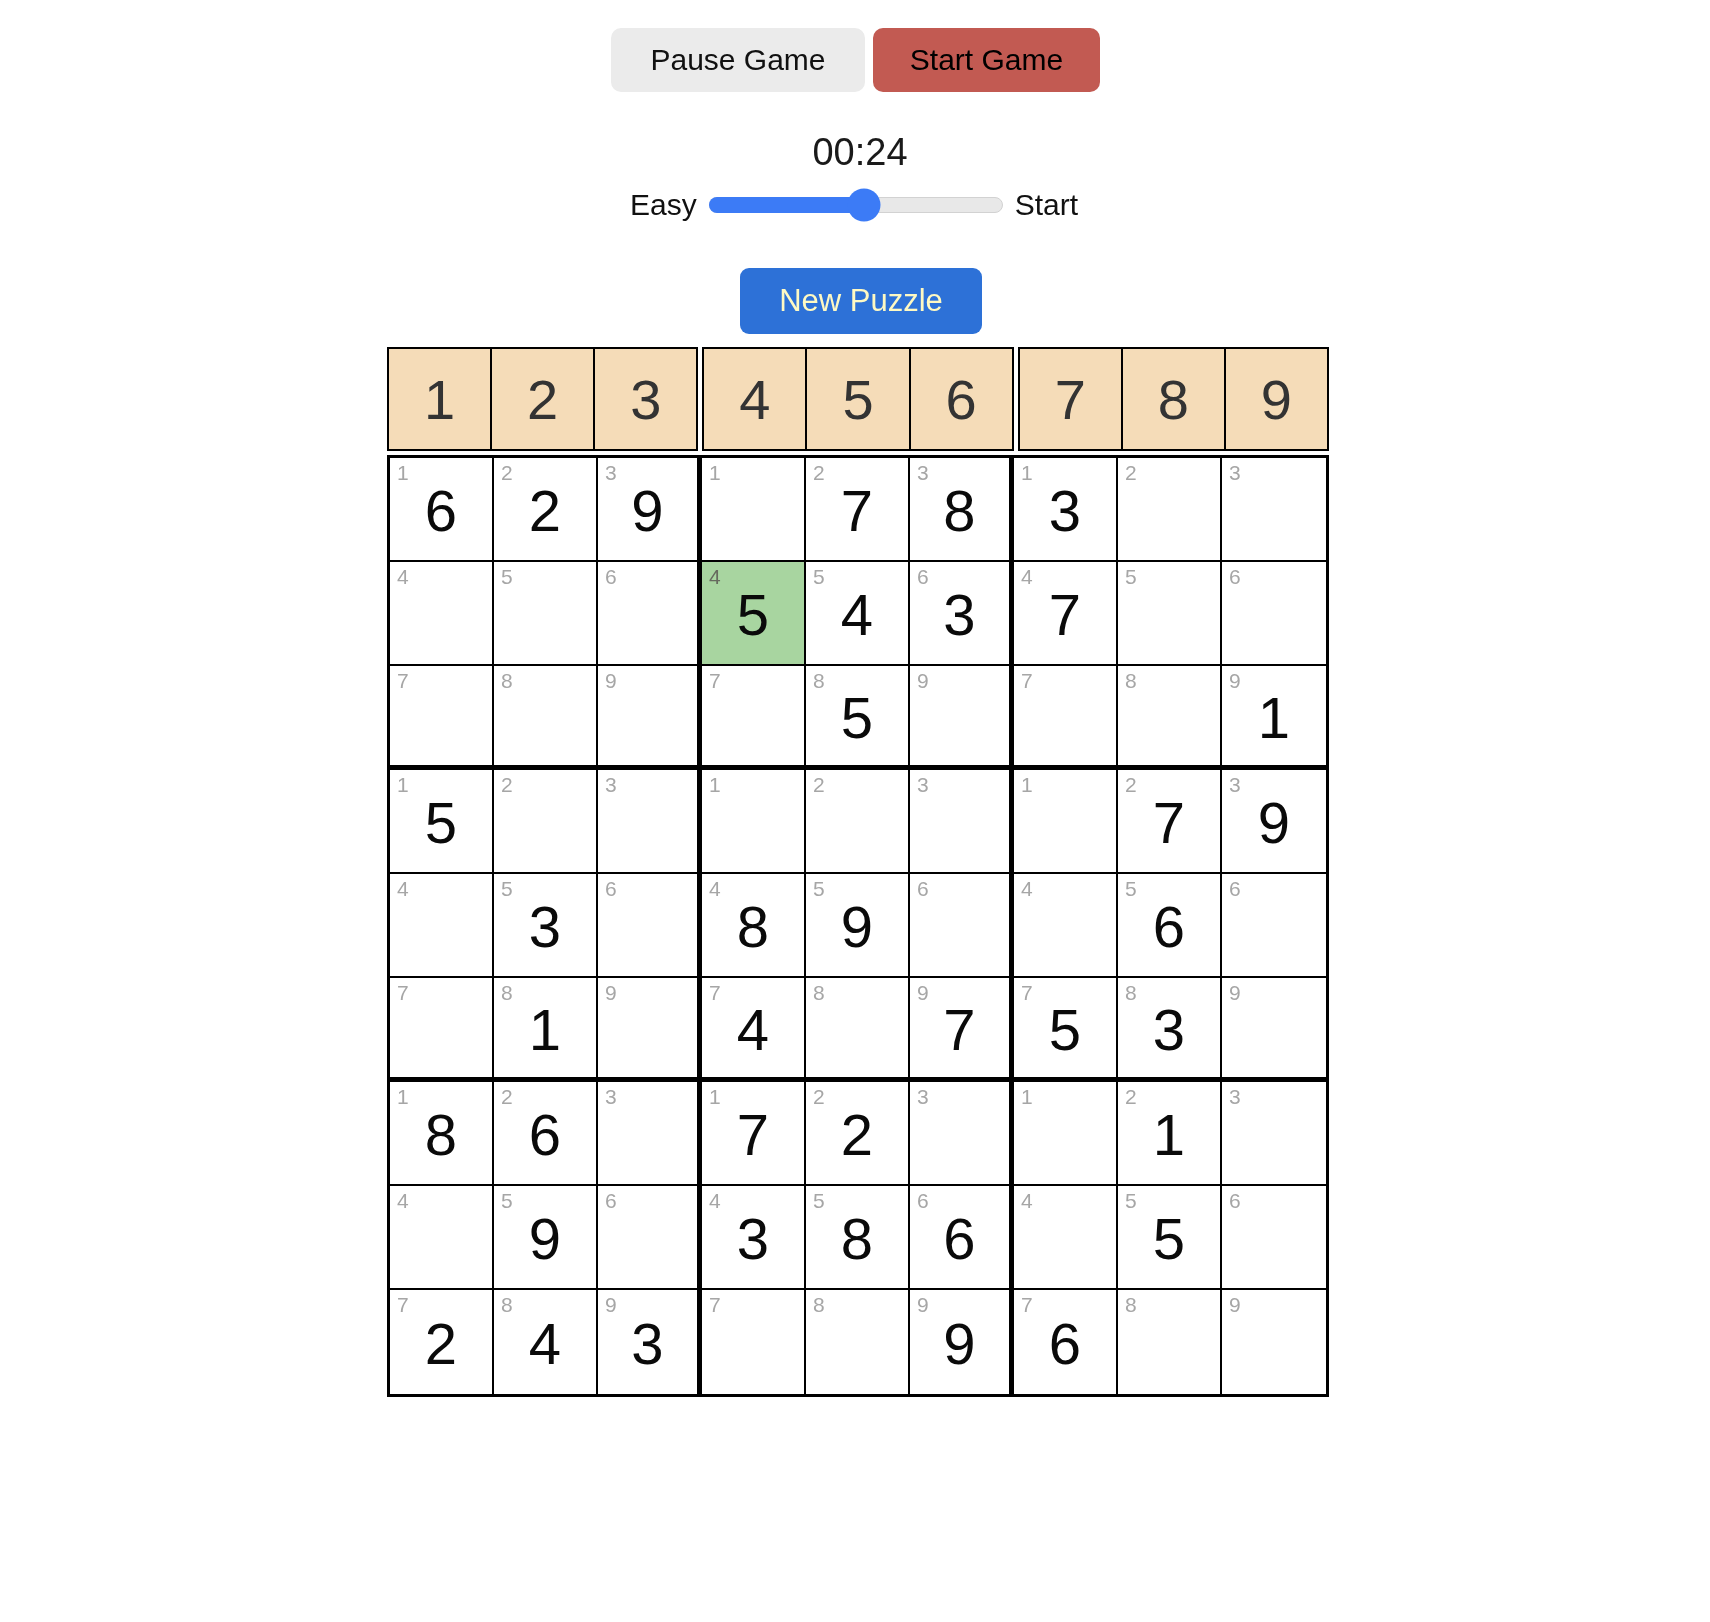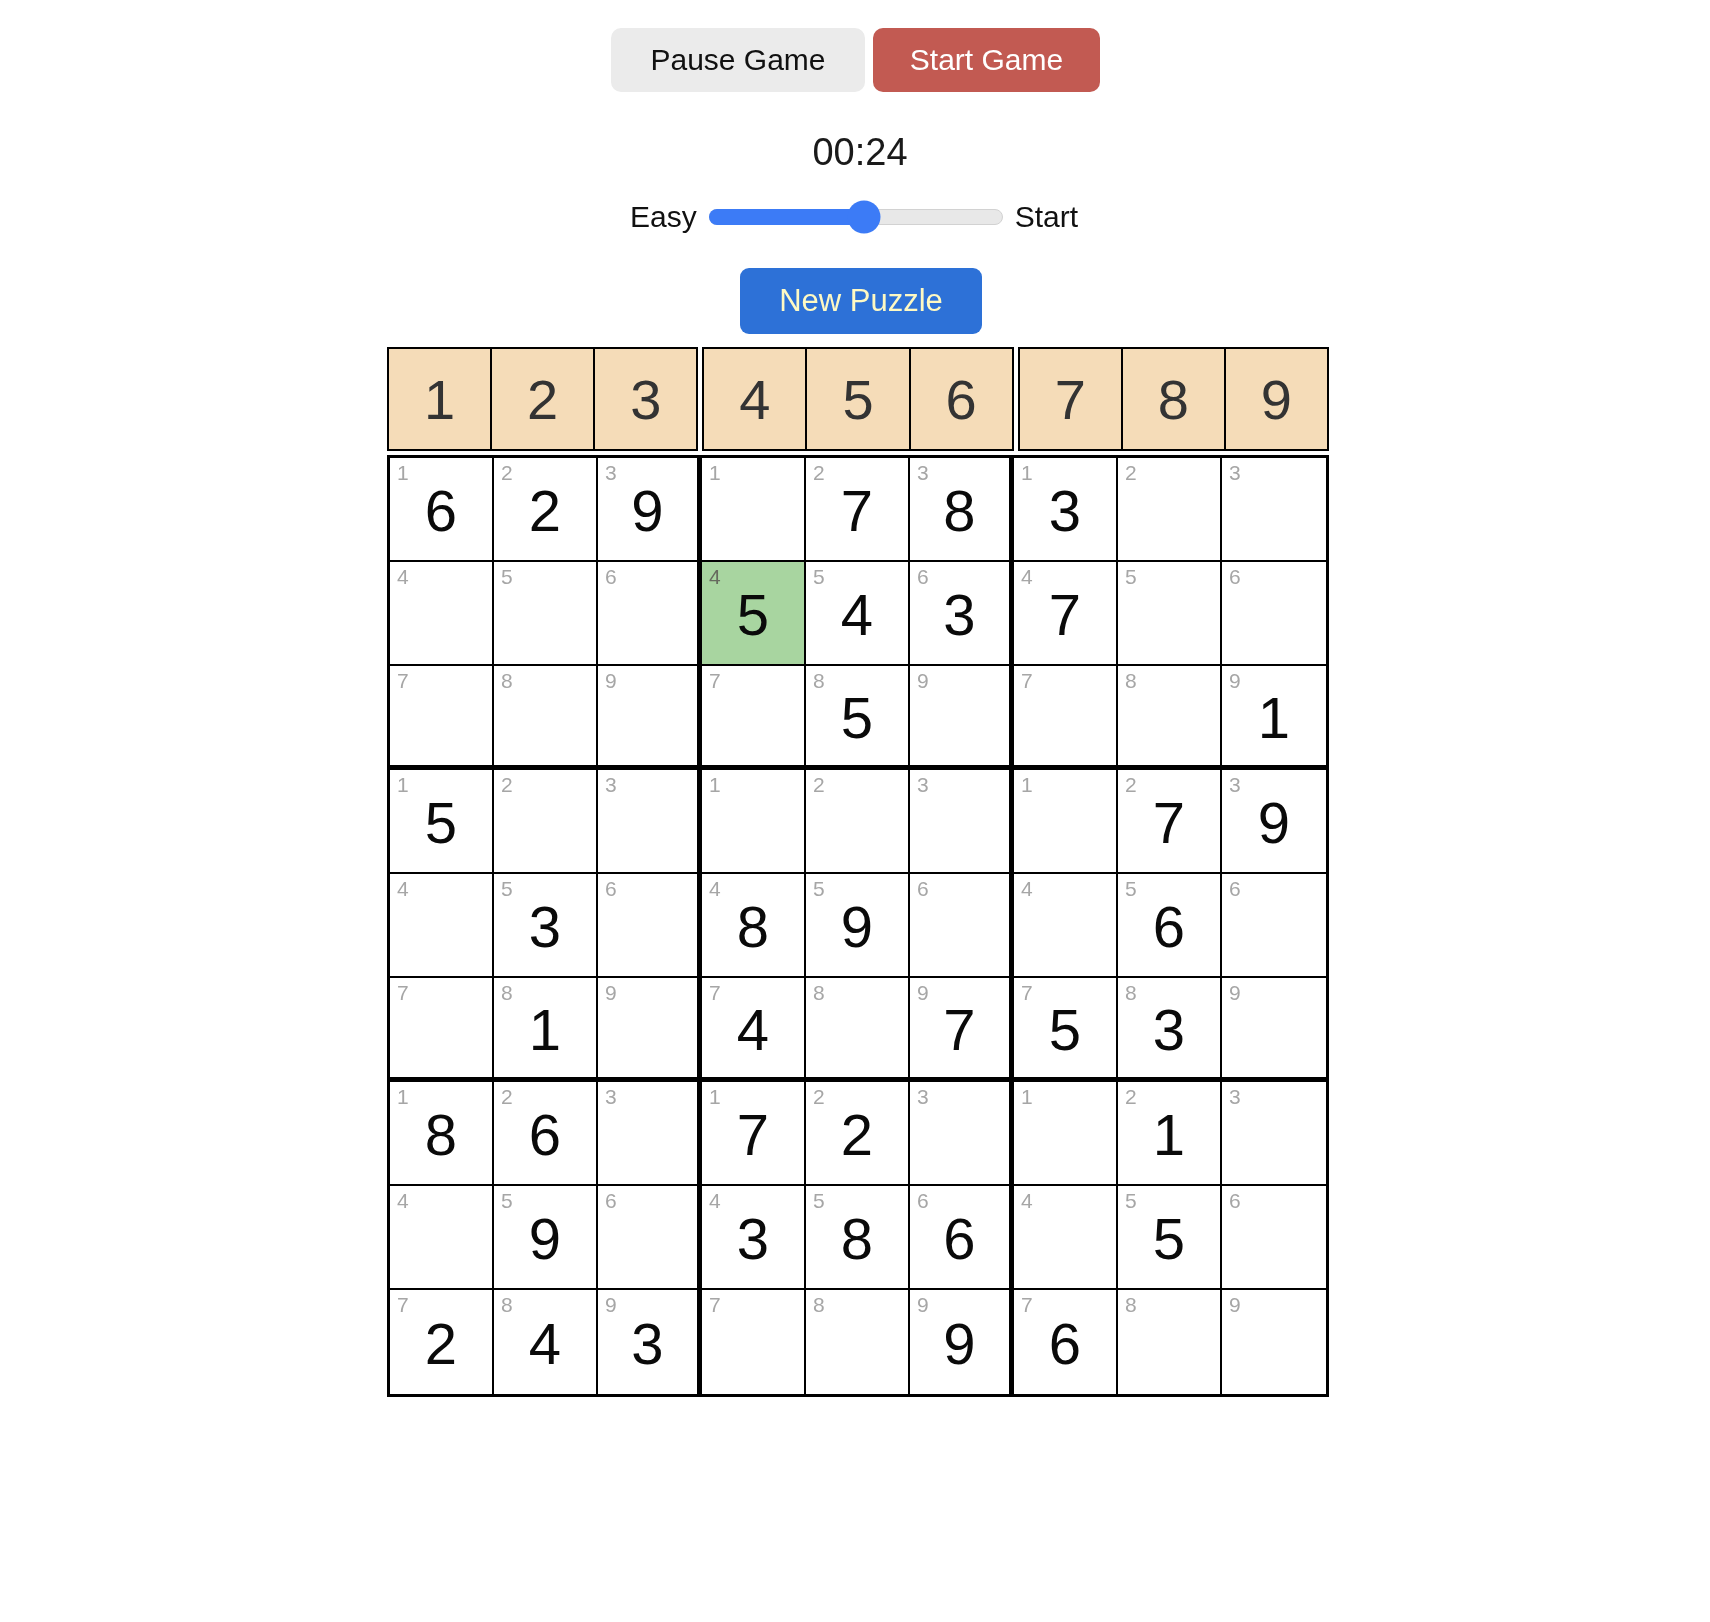--- a/index.html
+++ b/index.html
@@ -3,26 +3,26 @@
 <meta charset="utf-8">
 <style>
   * { box-sizing: border-box; margin: 0; padding: 0; }
   html, body { width: 1710px; height: 1622px; background: #ffffff;
     font-family: "Liberation Sans", sans-serif; position: relative; overflow: hidden; }
 
   .btn { position: absolute; top: 28px; height: 64px; border: none; border-radius: 10px;
     font-family: "Liberation Sans", sans-serif; font-size: 30px; cursor: pointer;
     display: flex; align-items: center; justify-content: center; text-align: right; }
   #pause-btn { left: 611px; width: 254px; background: var(--pause-bg); color: #111; }
-  #start-btn { left: 873px; width: 227px; background: var(--start-bg); color: #ffffff; }
+  #start-btn { left: 873px; width: 227px; background: var(--start-bg); color: #000000; }
 
   .timer { position: absolute; top: 131px; left: 0; width: 1720px; text-align: center;
     font-size: 38px; color: #1a1a1a; }
 
-  .slider-row { position: absolute; top: 196px; left: 630px; height: 42px;
+  .slider-row { position: absolute; top: 184px; left: 630px; height: 42px;
     display: flex; align-items: center; gap: 12px; }
   .slider-label { font-size: 30px; color: #111; }
   .track { position: relative; width: 294px; height: 16px; background: #e8e8e8;
     border: 1px solid #d2d2d2; border-radius: 9px; }
   .fill { position: absolute; left: -1px; top: -1px; height: 16px;
     background: var(--slider-blue); border-radius: 9px; }
   .thumb { position: absolute; top: 50%; width: 33px; height: 33px; border-radius: 50%;
     background: var(--slider-blue); transform: translate(-50%, -50%); }
 
   #new-puzzle-btn { position: absolute; top: 268px; left: 740px; width: 242px; height: 66px;

